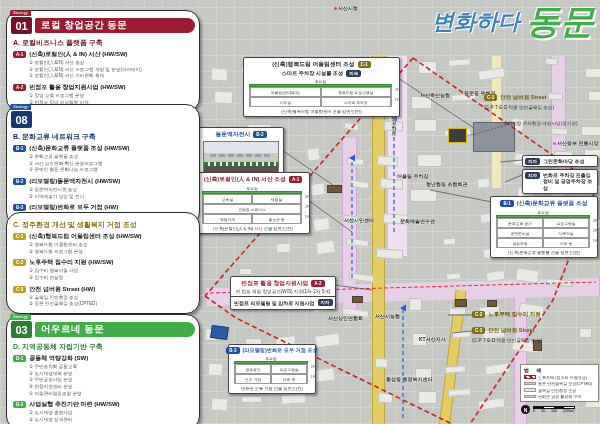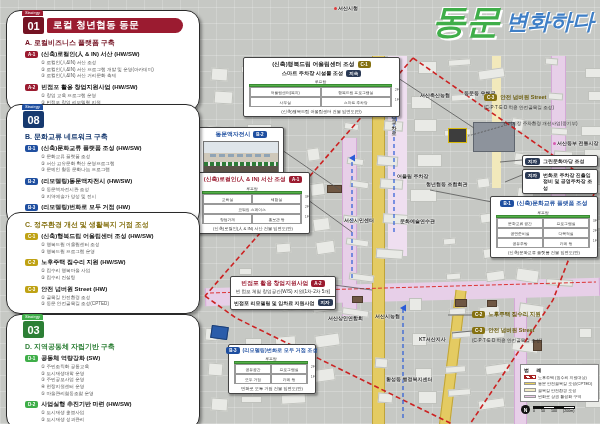--- a/index.html
+++ b/index.html
@@ -21,21 +21,21 @@
   .road.paleyellow{background:#f2e9bb;}
   svg.lines{position:absolute;left:0;top:0;z-index:2;pointer-events:none;}
   
   .map-label{position:absolute;z-index:3;font-size:5px;font-weight:bold;color:#2c2c2c;
     text-shadow:0 0 2px #fff,0 0 2px #fff;white-space:nowrap;}
   .map-label.vert{writing-mode:vertical-rl;}
   .map-label .dot{display:inline-block;width:3px;height:3px;border-radius:50%;margin-right:1px;vertical-align:middle;}
   
   #sidebar{position:absolute;left:0;top:0;z-index:6;}
   .panel{position:absolute;left:6px;width:194px;background:#fff;border:1.2px solid #2a2a2a;
-    border-radius:14px;box-shadow:2px 2px 3px rgba(0,0,0,.35);padding:3px 16px 2px;}
+    border-radius:14px;box-shadow:2px 2px 3px rgba(0,0,0,.35);padding:3px 4px 2px;}
   .p-head{position:relative;display:flex;align-items:center;margin-top:3px;}
   .p-tab{position:absolute;left:-1px;top:-7px;background:var(--ac);color:#fff;font-size:4px;
     padding:0 3px;border-radius:2px 2px 0 0;line-height:6px;font-style:italic;}
   .p-num{width:21px;height:17px;background:var(--acd);color:#fff;font-weight:bold;font-size:11px;
     display:flex;align-items:center;justify-content:center;border-radius:2px;}
   .p-bar{flex:1;margin-left:3px;height:15px;background:var(--ac);color:#fff;font-weight:bold;
     font-size:9.5px;display:flex;align-items:center;padding-left:6px;border-radius:2px 8px 8px 2px;letter-spacing:.5px;}
   .p-sub{font-size:7px;font-weight:bold;color:var(--acd);margin:4px 2px 2px;}
   .p-item{margin:2px 2px 3px;}
   .p-item-t{display:flex;align-items:center;gap:3px;}
@@ -265,31 +265,31 @@
       <span class="map-label" style="left: 344px; top: 217px;">서산시민센터</span>
       <span class="map-label" style="left: 400px; top: 218px;">문화예술연수관</span>
       <span class="map-label" style="left: 328px; top: 315px;">서산상인연합회</span>
       <span class="map-label" style="left: 375px; top: 313px;">서산시농협</span>
       <span class="map-label" style="left: 386px; top: 376px;">황성동 행정복지센터</span>
       <span class="map-label" style="left: 419px; top: 336px;">KT서산지사</span>
     </div>
 
   <div id="main-title">
     <div id="title-row">
+      <span id="title-script">변화하다</span>
       <span id="title-main">동문</span>
-      <span id="title-script">변화하다</span>
     </div>
   </div>
 
   <div id="sidebar">
       <div class="panel" style="top: 10px; --ac: #9b1b30; --acd: #741323;">
         <div class="p-head">
           <div class="p-tab">Strategy</div>
           <div class="p-num">01</div>
-          <div class="p-bar">로컬 청년협동 동문</div>
+          <div class="p-bar">로컬 창업공간 동문</div>
         </div>
         <div class="p-sub">A. 로컬비즈니스 플랫폼 구축</div>
         <div class="p-item">
           <div class="p-item-t">
             <span class="p-badge">A-1</span>
             <span class="p-item-title">(신축)로컬인(人 &amp; IN) 서산 (HW/SW)</span>
           </div>
           <div class="p-bullets">
             <div class="p-bullet">① 로컬인(人&amp;IN) 서산 조성</div>
             <div class="p-bullet">② 로컬인(人&amp;IN) 서산 프로그램 개발 및 운영(아카데미)</div>
@@ -374,20 +374,21 @@
           <div class="p-bullets">
             <div class="p-bullet">① 골목길 안전환경 조성</div>
             <div class="p-bullet">② 동문 안전골목길 조성(CPTED)</div>
           </div>
         </div>
       </div>
       <div class="panel" style="top: 314px; --ac: #3fae49; --acd: #2c7f35;">
         <div class="p-head">
           <div class="p-tab">Strategy</div>
           <div class="p-num">03</div>
+          <div class="p-bar">어우르네 동문</div>
         </div>
         <div class="p-sub">D. 지역공동체 자립기반 구축</div>
         <div class="p-item">
           <div class="p-item-t">
             <span class="p-badge">D-1</span>
             <span class="p-item-title">공동체 역량강화 (SW)</span>
           </div>
           <div class="p-bullets">
             <div class="p-bullet">① 주민조직화 공통교육</div>
             <div class="p-bullet">② 도시재생대학 운영</div>

